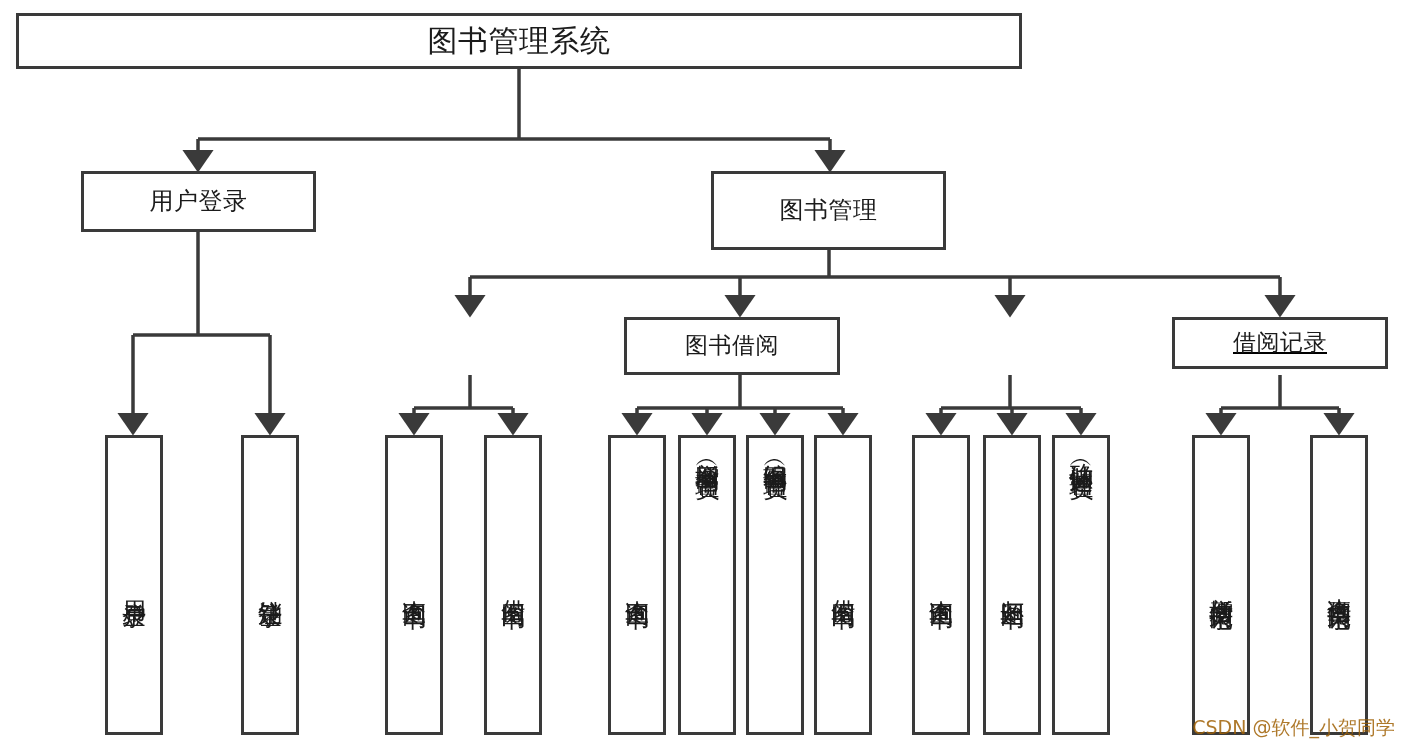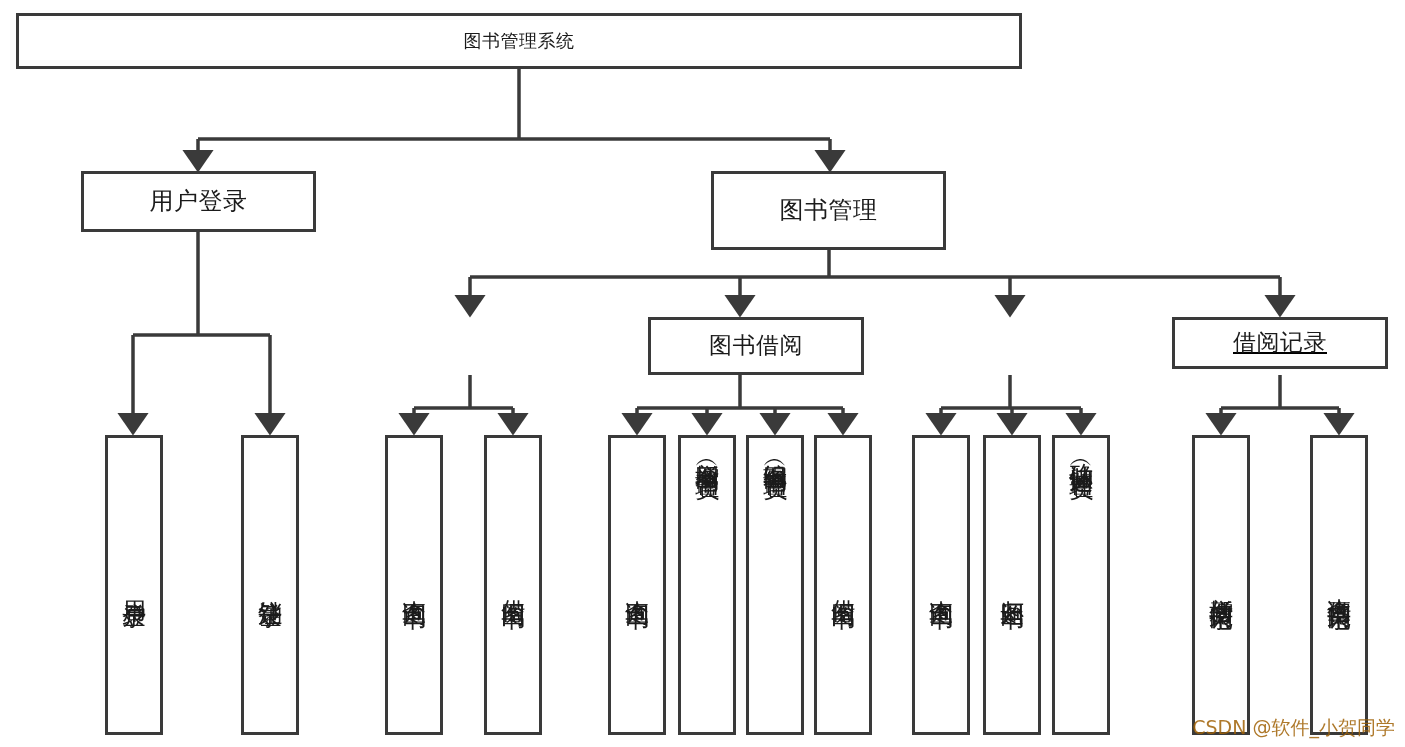--- a/index.html
+++ b/index.html
@@ -34,21 +34,21 @@
     justify-content: center;
     z-index: 3;
   }
   .node-label {
     color: #1b1b1b;
     text-align: center;
     line-height: 1.18;
     letter-spacing: 0.5px;
     white-space: pre;
   }
-  .lvl-root .node-label { font-size: 18px; }
+  .lvl-root .node-label { font-size: 30px; }
   .lvl-2 .node-label { font-size: 24px; }
   .lvl-3 .node-label { font-size: 23px; }
   .leaf-box {
     position: absolute;
     box-sizing: border-box;
     border: 3px solid #3a3a3a;
     background: #ffffff;
     z-index: 3;
     display: flex;
     align-items: flex-start;
@@ -136,21 +136,21 @@
     <span class="node-label">图书管理系统</span>
   </div>
 
   <div class="node-box lvl-2" id="node-l2-0" style="left: 81px; top: 171px; width: 235px; height: 61px;">
     <span class="node-label">用户登录</span>
   </div>
   <div class="node-box lvl-2" id="node-l2-1" style="left: 711px; top: 171px; width: 235px; height: 79px;">
     <span class="node-label">图书管理</span>
   </div>
 
-  <div class="node-box lvl-3" id="node-l3-1" style="left: 648px; top: 317px; width: 216px; height: 58px;">
+  <div class="node-box lvl-3" id="node-l3-1" style="left: 624px; top: 317px; width: 216px; height: 58px;">
     <span class="node-label">图书借阅</span>
   </div>
   <div class="node-box lvl-3" id="node-l3-3" style="left: 1172px; top: 317px; width: 216px; height: 52px; text-decoration: underline;">
     <span class="node-label">借阅记录</span>
   </div>
 
   <div class="leaf-box centered" id="leaf-0" style="left: 105px; top: 435px; width: 58px; height: 300px;">
     <span class="leaf-label">用户登录</span>
   </div>
   <div class="leaf-box centered" id="leaf-1" style="left: 241px; top: 435px; width: 58px; height: 300px;">

